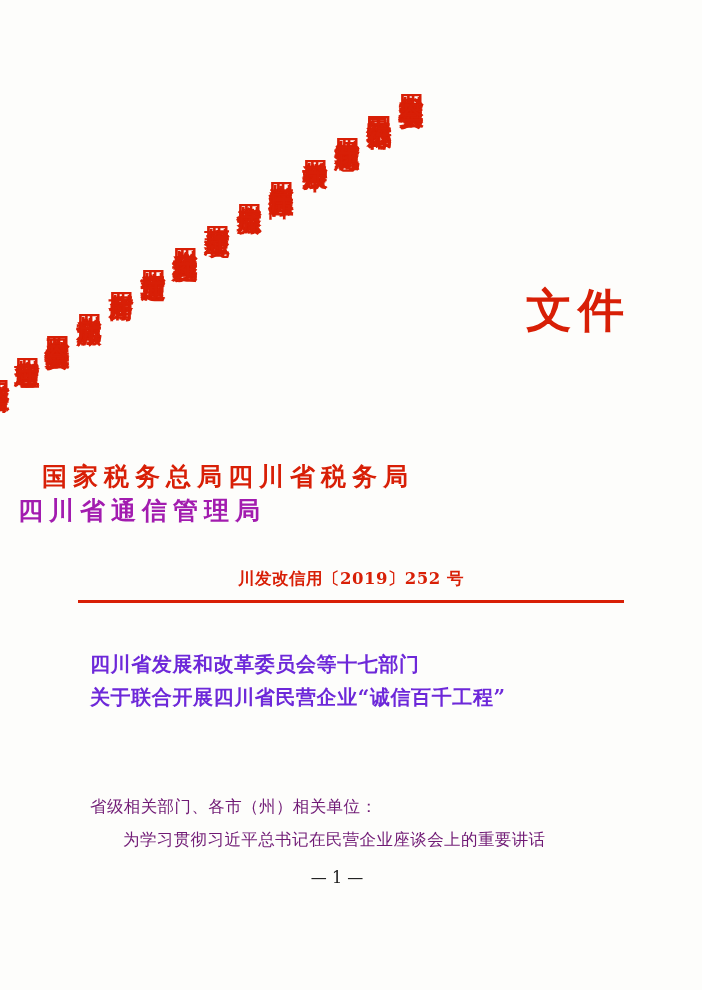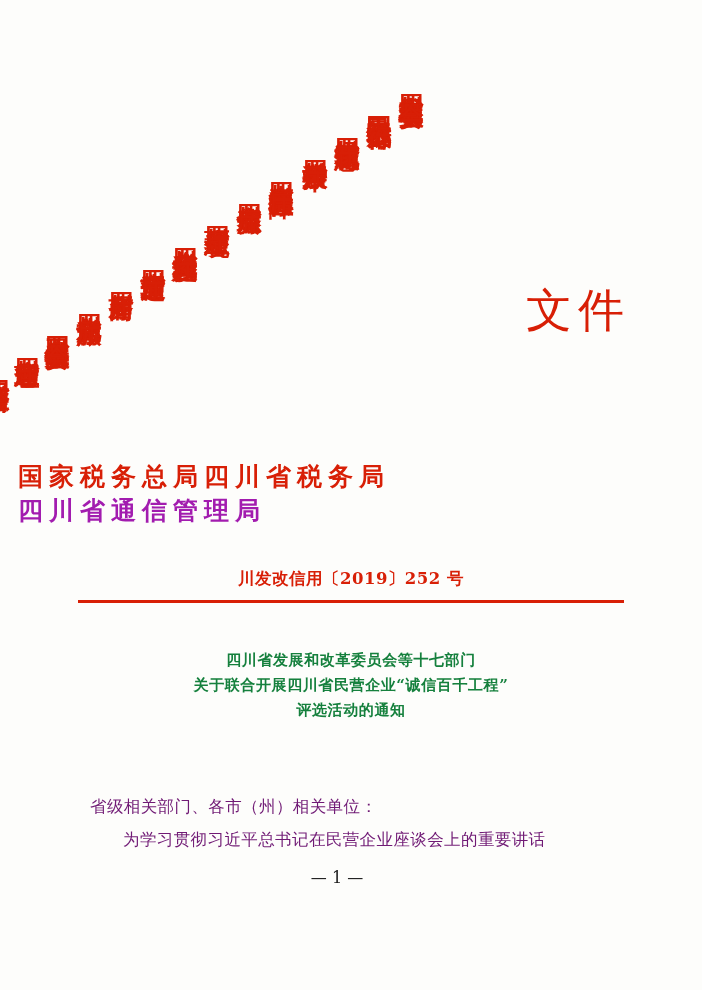--- a/index.html
+++ b/index.html
@@ -45,21 +45,21 @@
   }
 
   .wenjian {
     position: absolute;
     right: 72px;
     top: 218px;
     font-size: 46px;
     letter-spacing: 6px;
     color: #d81f06;
     font-family: "DejaVu Serif", serif;
-    font-weight: normal;
+    font-weight: bold;
     margin-left: 41px;
   }
 
   
   .docnum {
     position: absolute;
     left: 0;
     top: 568px;
     width: 702px;
     text-align: center;
@@ -79,26 +79,25 @@
     height: 3px;
     background: #d81f06;
   }
 
   
   .title {
     position: absolute;
     left: 90px;
     top: 648px;
     width: 522px;
-    text-align: center;
     font-family: "DejaVu Serif", serif;
     font-weight: bold;
-    font-size: 15px;
+    font-size: 20px;
     line-height: 1.65;
-    color: #15803d;
+    color: #6d28d9;
     letter-spacing: 0.6px;
   }
   .title-line { display: block; }
 
   
   .body-block {
     position: absolute;
     left: 90px;
     top: 790px;
     width: 530px;
@@ -153,35 +152,34 @@
     <div class="col" style="left:108px; top:210px; font-size:25px;">四川省商务厅</div>
 
     <div class="col" style="left:76px; top:232px; font-size:25px;">四川省文化和旅游厅</div>
 
     <div class="col" style="left:44px; top:254px; font-size:25px;">四川省卫生健康委员会</div>
 
     <div class="col" style="left:14px; top:276px; font-size:25px;">四川省应急管理厅</div>
 
     <div class="col" style="left:-16px; top:298px; font-size:25px;">四川省工商业联合会</div>
 
-    <div style="position:absolute; left:18px; top:398px; width:420px; font-size:25px; color:#d81f06; font-family:'DejaVu Serif', serif; font-weight:bold; letter-spacing:6px;">国家税务总局四川省税务局</div>
+    <div style="position:absolute; left:18px; top:398px; width:420px; font-size:25px; color:#d81f06; font-family:'DejaVu Serif', serif; font-weight:bold; letter-spacing:6px;text-align:center;">国家税务总局四川省税务局</div>
 
     <div style="position:absolute; left:18px; top:432px; width:420px; font-size:25px; color:#a21caf; font-family:'DejaVu Serif', serif; font-weight:bold; letter-spacing:6px;">四川省通信管理局</div>
 
     <div class="wenjian">文件</div>
   </div>
 
   <div class="docnum">川发改信用〔2019〕252 号</div>
 
   <div class="redrule"></div>
 
   <div class="title">
     <span class="title-line">四川省发展和改革委员会等十七部门</span>
     <span class="title-line">关于联合开展四川省民营企业“诚信百千工程”</span>
-    <span class="title-line">评选活动的通知</span>
   </div>
 
   <div class="body-block">
     <span class="salutation">省级相关部门、各市（州）相关单位：</span>
     <span class="para">为学习贯彻习近平总书记在民营企业座谈会上的重要讲话</span>
   </div>
 
   <div class="pagenum">— 1 —</div>
 
 </div>

